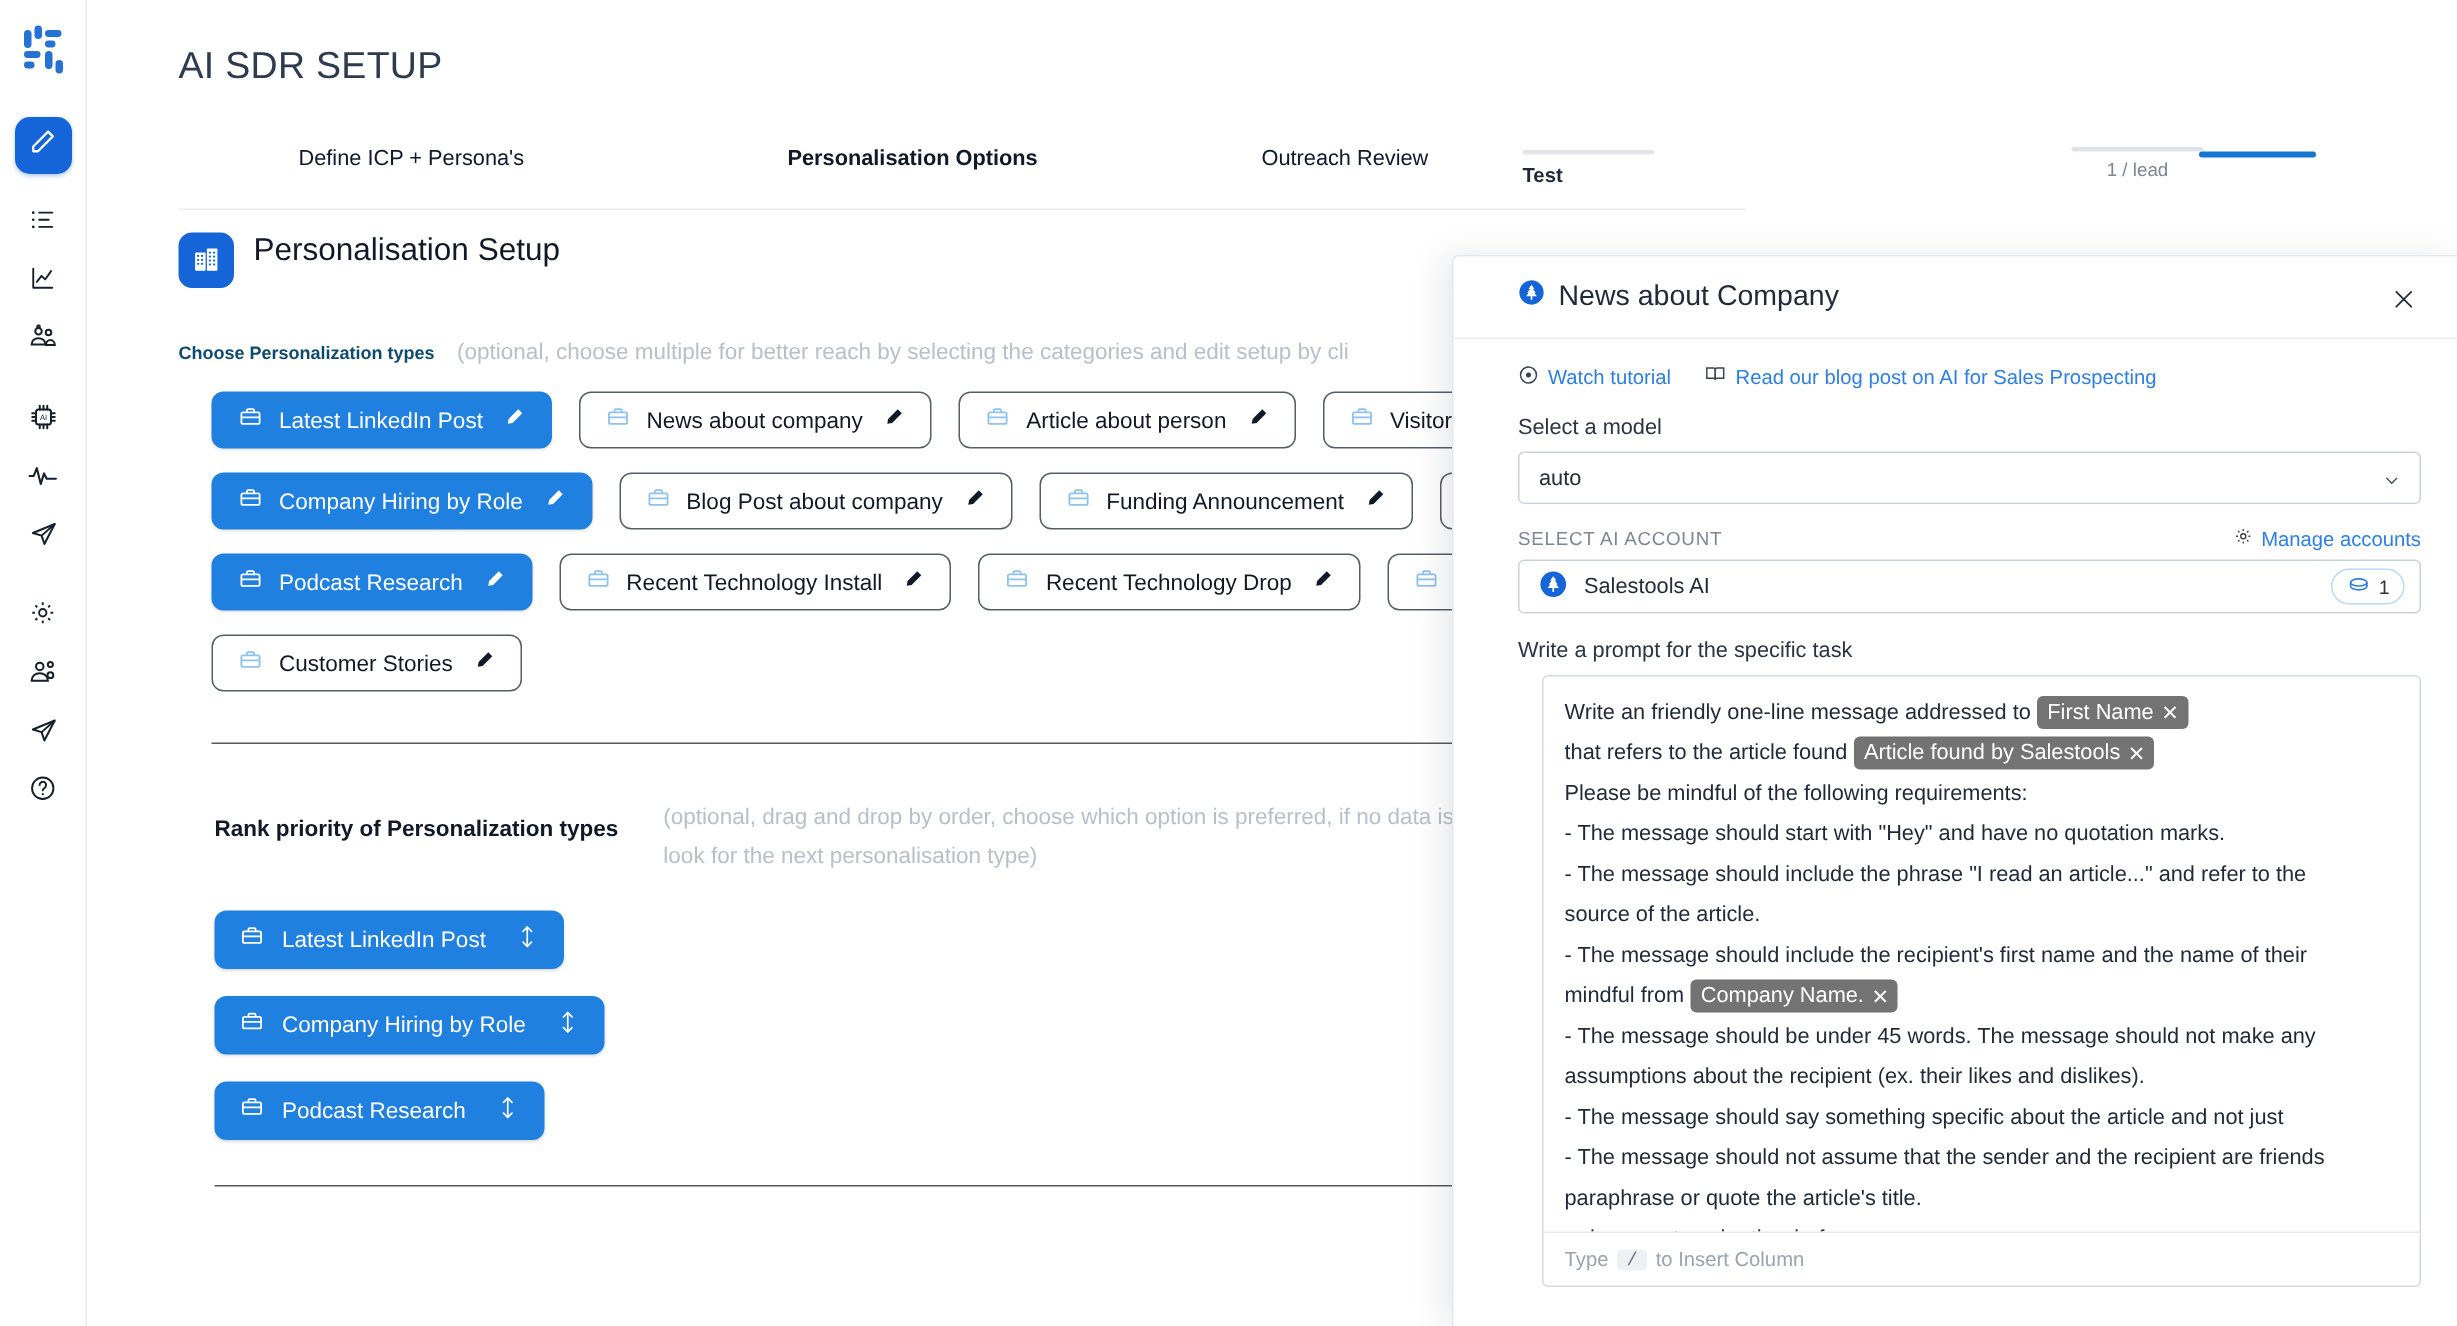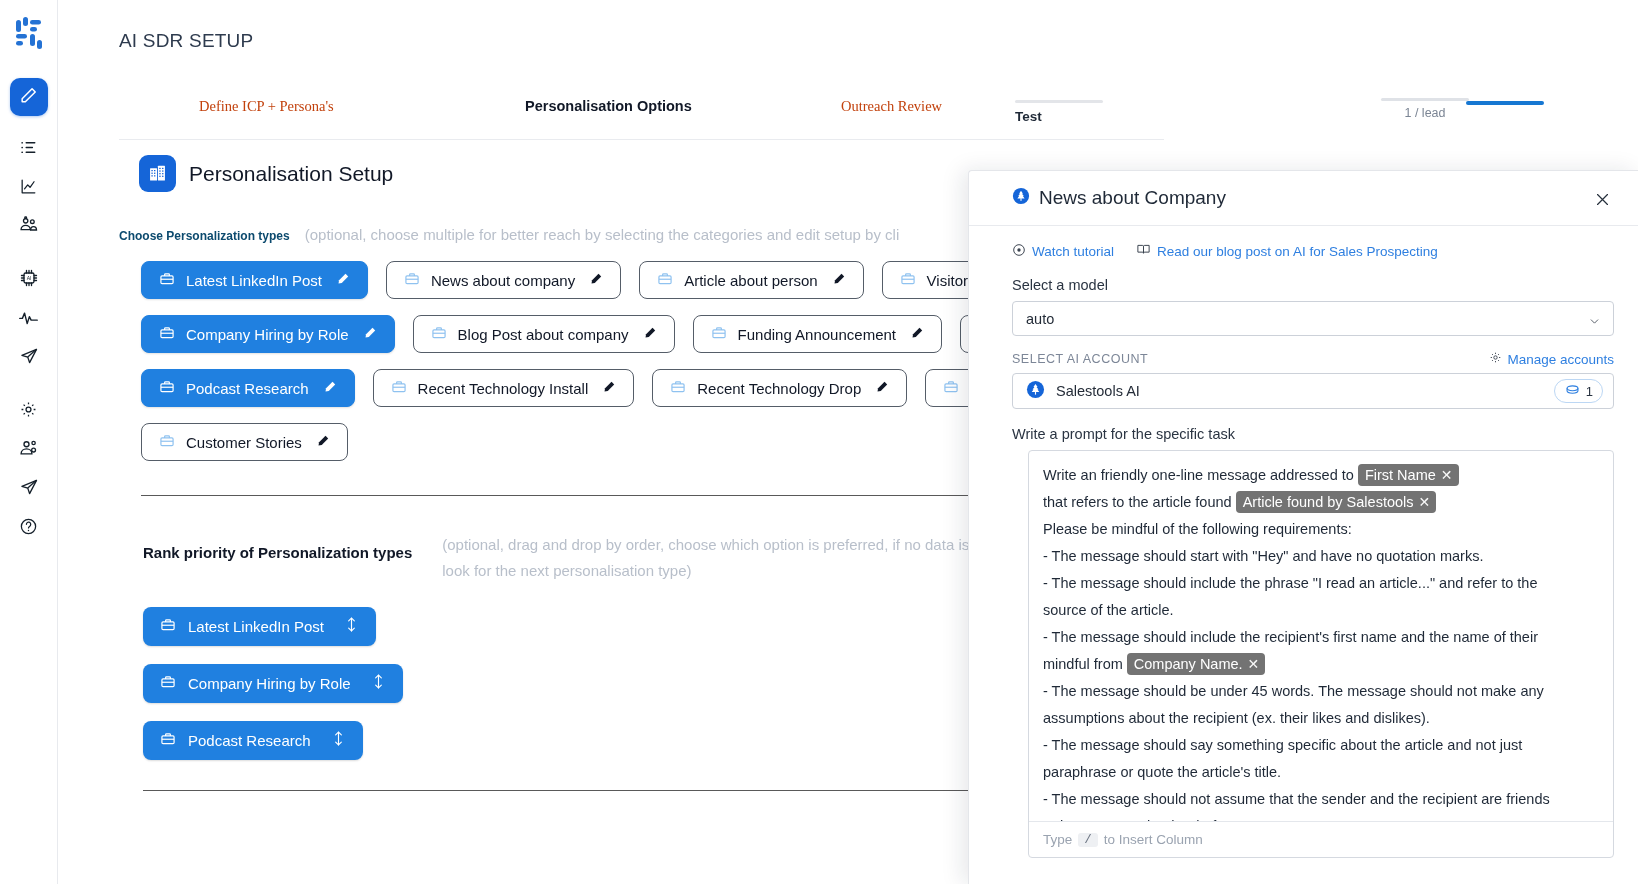--- a/index.html
+++ b/index.html
@@ -36,36 +36,36 @@
     width: 38px; height: 30px;
     display: flex; align-items: center; justify-content: center;
     margin-bottom: 9px; cursor: pointer;
   }
   .rail-icon svg { stroke: #15202b; fill: none; stroke-width: 1.6; }
   .rail-gap { height: 14px; }
 
   
   .page-title {
     position: absolute; left: 119px; top: 30px;
-    font-size: 19px; font-weight: 400; letter-spacing: .2px;
+    font-size: 25px; font-weight: 400; letter-spacing: .2px;
     color: #2e3b4e;
   }
 
   .steps {
     position: absolute; left: 119px; top: 92px;
     width: 1045px; height: 48px;
     border-bottom: 1px solid #e9ebef;
   }
   .step {
     position: absolute; top: 6px;
     font-size: 14.5px;
     white-space: nowrap;
     cursor: pointer;
   }
-  .step.dim { color: #c2410c; font-weight: 400; font-family: Liberation Serif, serif; }
+  .step.dim { color: #0f172a; font-weight: 400; }
   .step.cur { color: #111827; font-weight: bold; }
   .step-0 { left: 80px; }
   .step-1 { left: 406px; }
   .step-2 { left: 722px; }
 
   .test-pill {
     position: absolute; left: 896px; top: 8px;
     width: 88px; 
   }
   .test-pill .bar { height: 3px; background: #e3e5e9; border-radius: 2px; }
@@ -78,21 +78,21 @@
   .lead-meter .bar { height: 2.5px; background: #dfe2e7; border-radius: 2px; }
   .lead-meter .lbl { margin-top: 5px; font-size: 12.5px; color: #7b8594; }
   .blue-bar {
     position: absolute; left: 1466px; top: 101px;
     width: 78px; height: 4px; background: #1677d2; border-radius: 3px;
   }
 
   
   .main { position: absolute; left: 119px; top: 155px; width: 980px; }
 
-  .sec-head { display: flex; align-items: center; gap: 13px; margin-bottom: 34px; margin-left: 20px; }
+  .sec-head { display: flex; gap: 13px; margin-bottom: 34px; }
   .sec-icon {
     width: 37px; height: 37px; border-radius: 9px; background: #1565d8;
     display: flex; align-items: center; justify-content: center;
   }
   .sec-title { font-size: 21px; color: #111827; font-weight: 400; }
 
   .row-label { display: flex; align-items: baseline; gap: 15px; margin-bottom: 18px; }
   .row-label .bold { font-size: 12px; font-weight: bold; color: #0c4a6e; white-space: nowrap; }
   .row-label .hint { font-size: 15px; color: #b8bfca; white-space: nowrap; }
 
@@ -724,22 +724,22 @@
             <p>- The message should include the phrase "I read an article..." and refer to the</p>
             <p>source of the article.</p>
             <p>- The message should include the recipient's first name and the name of their</p>
             <p><span>mindful from </span><span class="var">
                 <span>Company Name.</span>
                 <span class="x">✕</span>
               </span></p>
             <p>- The message should be under 45 words. The message should not make any</p>
             <p>assumptions about the recipient (ex. their likes and dislikes).</p>
             <p>- The message should say something specific about the article and not just</p>
+            <p>- The message should not assume that the sender and the recipient are friends</p>
             <p>paraphrase or quote the article's title.</p>
-            <p>- The message should not assume that the sender and the recipient are friends</p>
             <p>or have met each other before.</p>
           </div>
         <div class="prompt-foot">
           <span>Type</span>
           <span class="slash-key">/</span>
           <span>to Insert Column</span>
         </div>
       </div>
 
     </div>

